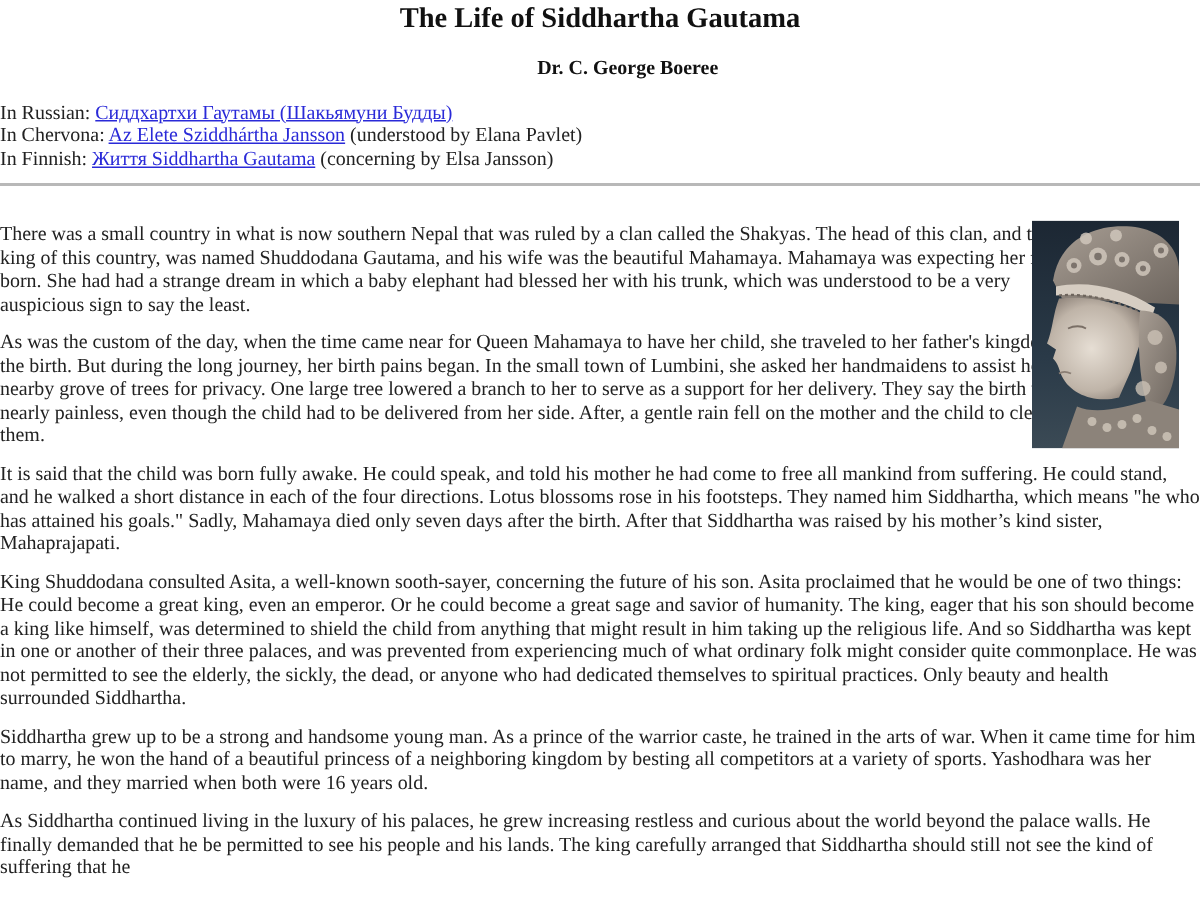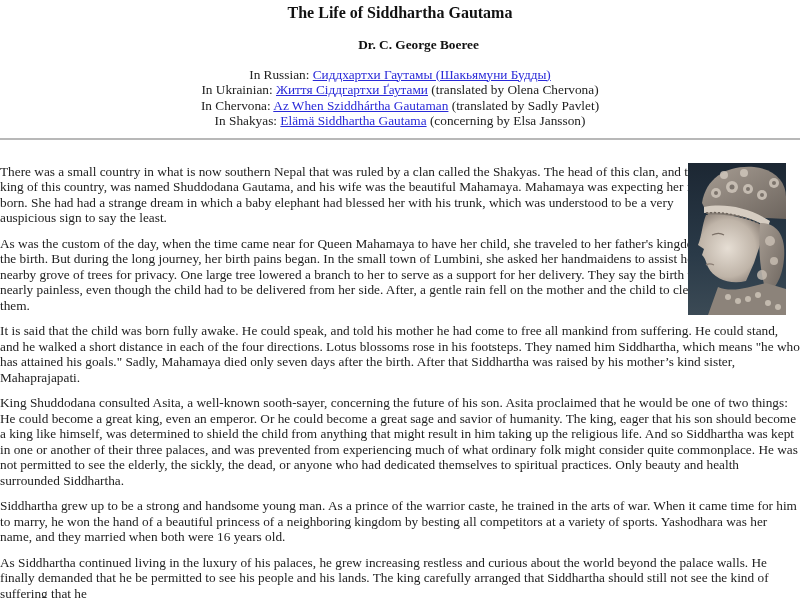--- a/index.html
+++ b/index.html
@@ -14,42 +14,41 @@
       font-family: "Liberation Serif", "DejaVu Serif", serif;
       font-size: 13.3px;
       color: #222222;
       line-height: 15.3px;
       position: relative;
     }
     .page {
       padding: 0 0 0 0;
     }
     h1.title {
-      font-size: 16px;
+      font-size: 19px;
       font-weight: bold;
       text-align: center;
       margin: 0;
       padding-top: 2px;
       height: 22px;
       line-height: 22px;
       color: #111111;
     }
     .byline {
       text-align: center;
       font-weight: bold;
       font-size: 13.3px;
       margin-top: 13px;
       line-height: 15.5px;
       color: #111111;
       padding-left: 37px;
     }
     .translations {
       margin-top: 14px;
       line-height: 15.6px;
-      text-align: center;
     }
     .translations .row {
       white-space: nowrap;
     }
     a.link {
       color: #1a0dab;
       color: #2a2ad8;
       text-decoration: underline;
     }
     hr.rule {
@@ -88,27 +87,24 @@
 
   <div class="byline">
     <div>Dr. C. George Boeree</div>
   </div>
 
   <div class="translations">
     <div class="row">
       <span>In Russian: </span><a class="link" href="#">Сиддхартхи Гаутамы (Шакьямуни Будды)</a><span></span>
     </div>
     <div class="row">
-      <span>In Ukrainian: </span><a class="link" href="#">Життя Сіддгартхи Ґаутами</a><span> (translated by Olena Chervona)</span>
+      <span>In Chervona: </span><a class="link" href="#">Az Elete Sziddhártha Jansson</a><span> (understood by Elana Pavlet)</span>
     </div>
     <div class="row">
-      <span>In Chervona: </span><a class="link" href="#">Az When Sziddhártha Gautaman</a><span> (translated by Sadly Pavlet)</span>
-    </div>
-    <div class="row">
-      <span>In Shakyas: </span><a class="link" href="#">Elämä Siddhartha Gautama</a><span> (concerning by Elsa Jansson)</span>
+      <span>In Finnish: </span><a class="link" href="#">Життя Siddhartha Gautama</a><span> (concerning by Elsa Jansson)</span>
     </div>
   </div>
 
   <hr class="rule">
 
   <div class="content">
 
     <div class="statue">
       <svg width="98" height="152" viewBox="0 0 98 152" xmlns="http://www.w3.org/2000/svg">
         <defs>

